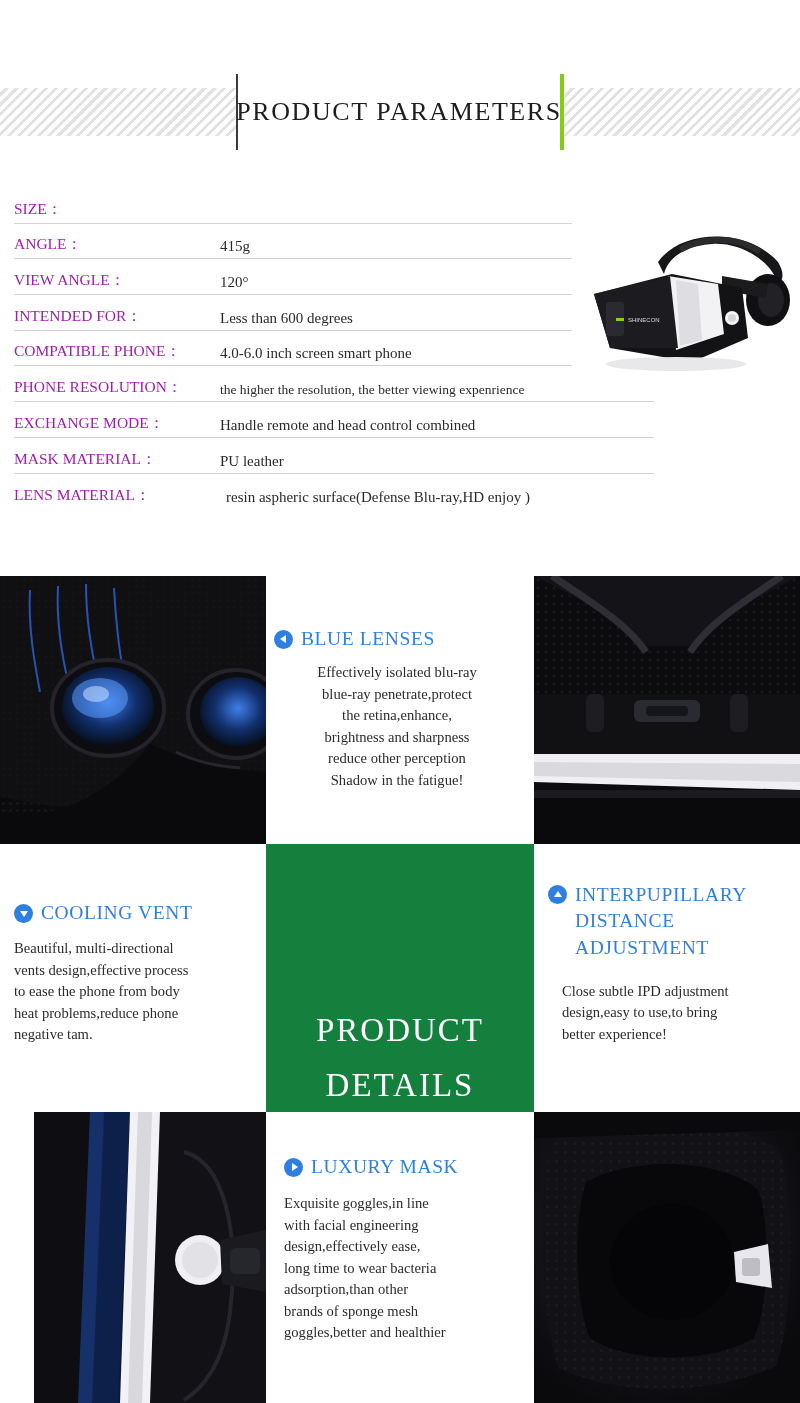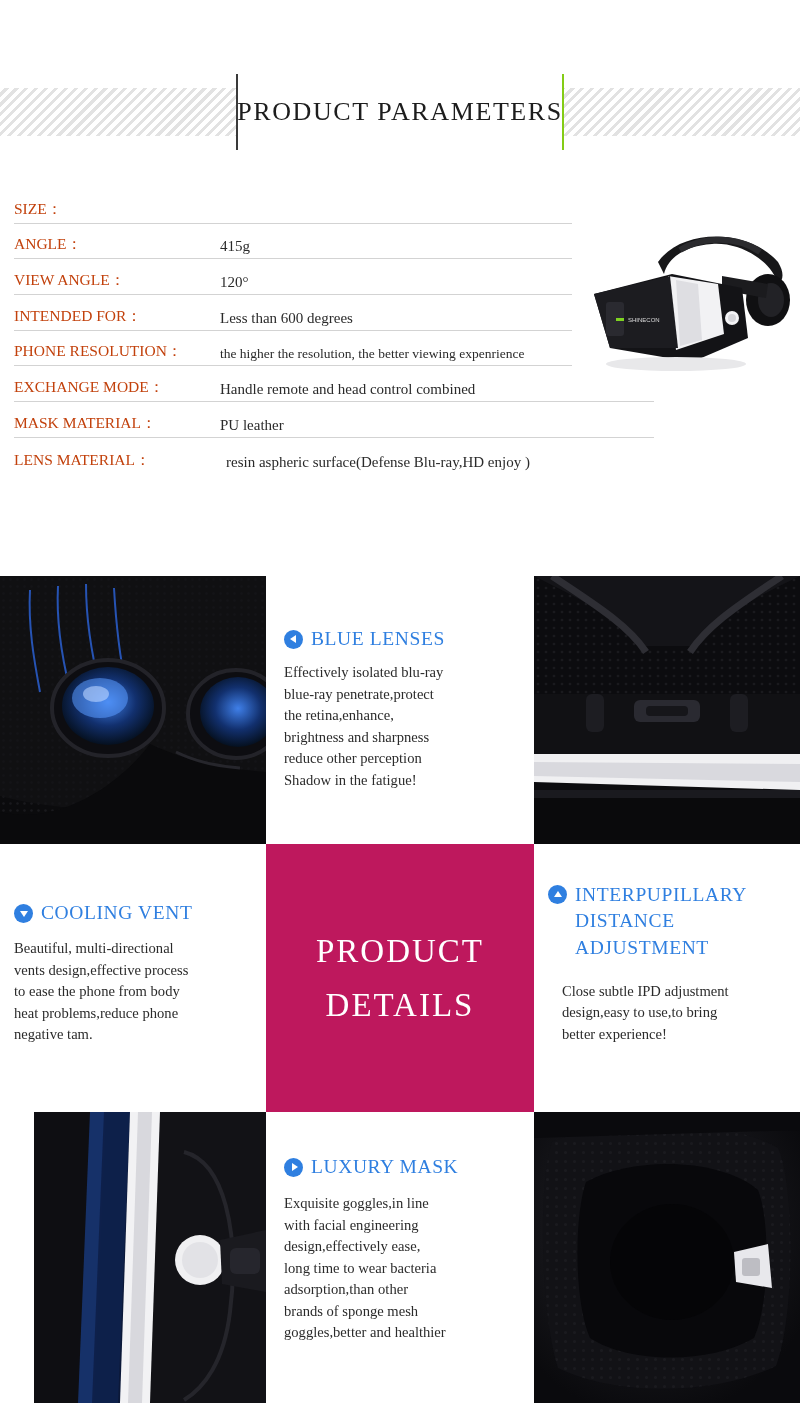--- a/index.html
+++ b/index.html
@@ -30,21 +30,21 @@
     );
   }
   .hatch-left { left: 0; width: 244px; }
   .hatch-right { right: 0; width: 244px; }
   .header-title-box {
     position: absolute;
     left: 236px; top: 0;
     width: 328px; height: 76px;
     background: #ffffff;
     border-left: 2px solid #3a3a3a;
-    border-right: 2px solid #84cc16;
+    border-right: 4px solid #84cc16;
     display: flex;
     align-items: center;
     justify-content: center;
   }
   .header-title {
     font-size: 26px;
     letter-spacing: 1.6px;
     color: #1d1d1d;
     font-family: "Liberation Serif", serif;
     font-weight: normal;
@@ -61,21 +61,21 @@
     display: flex;
     align-items: flex-end;
     height: 35.7px;
     border-bottom: 1px solid #d3d3d3;
     padding-bottom: 3px;
   }
   .spec-row:last-child { border-bottom: none; }
   .spec-label {
     width: 206px;
     font-size: 15.5px;
-    color: #c2410c;
+    color: #a21caf;
     font-family: "Liberation Serif", serif;
     white-space: nowrap;
   }
   .spec-value {
     flex: 1;
     font-size: 15px;
     color: #2a2a2a;
     font-family: "Liberation Serif", serif;
     white-space: nowrap;
   }
@@ -136,26 +136,26 @@
   .feat-body {
     font-size: 14.6px;
     line-height: 21.5px;
     color: #2b2b2b;
     font-family: "Liberation Serif", serif;
     white-space: pre-line;
   }
 
   
   .center-panel {
-    background: #be185d;
+    background: #15803d;
     color: #fff;
     display: flex;
     flex-direction: column;
     align-items: center;
-    justify-content: center;
+    justify-content: flex-end;
   }
   .center-panel .line {
     font-size: 33px;
     letter-spacing: 2px;
     font-family: "Liberation Serif", serif;
     line-height: 1.65;
     font-weight: normal;
   }
 </style>
 </head>
@@ -179,20 +179,24 @@
       <div class="spec-label">ANGLE：</div>
       <div class="spec-value">415g</div>
     </div>
     <div class="spec-row">
       <div class="spec-label">VIEW ANGLE：</div>
       <div class="spec-value">120°</div>
     </div>
     <div class="spec-row">
       <div class="spec-label">INTENDED FOR：</div>
       <div class="spec-value">Less than 600 degrees</div>
+    </div>
+    <div class="spec-row">
+      <div class="spec-label">COMPATIBLE PHONE：</div>
+      <div class="spec-value">4.0-6.0 inch screen smart phone</div>
     </div>
     <div class="spec-row">
       <div class="spec-label">PHONE RESOLUTION：</div>
       <div class="spec-value small">the higher the resolution, the better viewing expenrience</div>
     </div>
     <div class="spec-row">
       <div class="spec-label">EXCHANGE MODE：</div>
       <div class="spec-value">Handle remote and head control combined</div>
     </div>
     <div class="spec-row">
@@ -262,21 +266,21 @@
         <ellipse cx="108" cy="130" rx="46" ry="39" fill="url(#lensG)"></ellipse>
         <ellipse cx="100" cy="122" rx="28" ry="20" fill="#5a9bff" opacity="0.55"></ellipse>
         <ellipse cx="96" cy="118" rx="13" ry="8" fill="#bcd6ff" opacity="0.6"></ellipse>
         <ellipse cx="236" cy="138" rx="48" ry="44" fill="#0d0d11" stroke="#232329" stroke-width="4"></ellipse>
         <ellipse cx="238" cy="136" rx="38" ry="35" fill="url(#lensG)"></ellipse>
         <path d="M150 168 C180 182, 214 192, 266 196 L266 268 L0 268 L0 236 C60 250, 120 208, 150 168 Z" fill="#0a0a0c"></path>
         <path d="M176 176 C192 184, 214 190, 240 192" stroke="#26262c" stroke-width="3" fill="none"></path>
       </svg>
     </div>
 
-    <div class="cell cell-text" style="left:266px; top:0; width:268px; height:268px; padding:52px 14px 0 18px;">
+    <div class="cell cell-text" style="left:266px; top:0; width:268px; height:268px; padding:52px 14px 0 8px;text-align:center;">
       <div class="feat-head">
         <span class="tri left"></span>
         <span class="feat-title">BLUE LENSES</span>
       </div>
       <div class="feat-body" style="margin-top:12px;">Effectively isolated blu-ray
 blue-ray penetrate,protect
 the retina,enhance,
 brightness and sharpness
 reduce other perception
 Shadow in the fatigue!</div>

